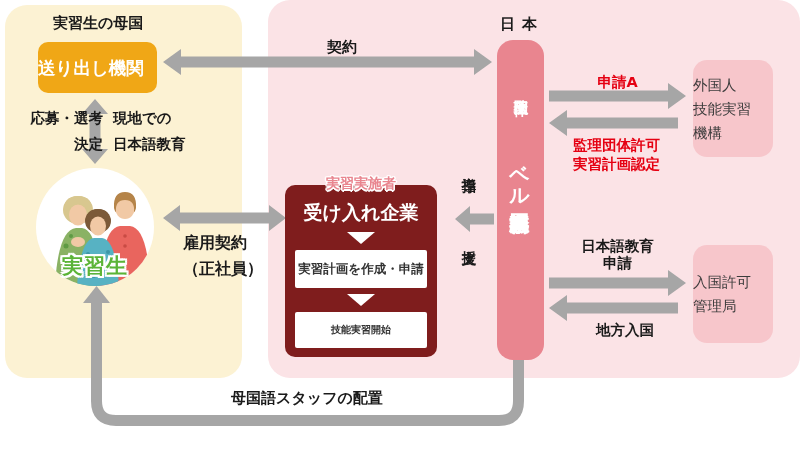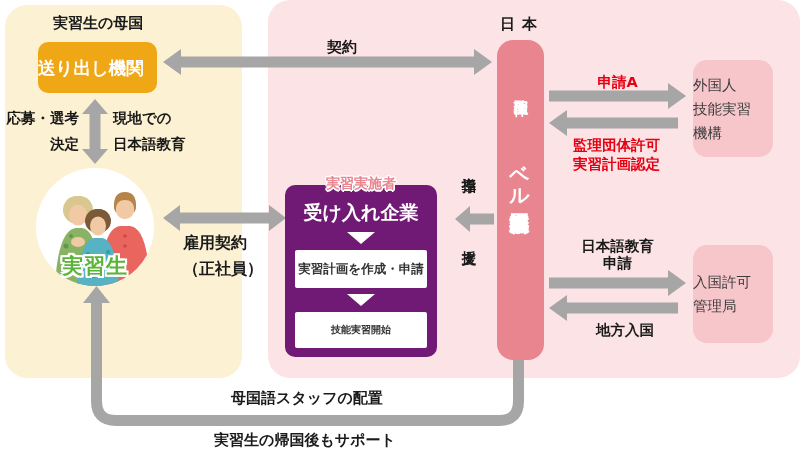--- a/index.html
+++ b/index.html
@@ -13,21 +13,21 @@
   .right{text-align:right;}
   .red{color:#e50012;}
   .org-box{position:absolute;left:38px;top:42px;width:119px;height:51px;background:#f0a716;
            border-radius:10px;display:flex;align-items:center;justify-content:flex-start;
            color:#fff;font-weight:bold;font-size:17.5px;}
   .vbar{position:absolute;left:497px;top:40px;width:47px;height:320px;background:#e9858f;border-radius:16px;}
   .vtext{position:absolute;left:50%;transform:translateX(-50%);writing-mode:vertical-rl;
          text-orientation:upright;color:#fff;font-weight:bold;white-space:nowrap;}
   .vlabel{position:absolute;writing-mode:vertical-rl;text-orientation:upright;
           font-weight:bold;font-size:14.5px;color:#1a1a1a;}
-  .impl-box{position:absolute;left:285px;top:185px;width:152px;height:172px;background:#701a75;
+  .impl-box{position:absolute;left:285px;top:185px;width:152px;height:172px;background:#7f1d1d;
             border-radius:10px;}
   .impl-tab{position:absolute;top:-10px;left:0;right:0;text-align:center;font-weight:bold;
             font-size:14px;color:#e9858f;
             text-shadow:-1px -1px 0 #fff,1px -1px 0 #fff,-1px 1px 0 #fff,1px 1px 0 #fff,
                         0 -1.5px 0 #fff,0 1.5px 0 #fff,-1.5px 0 0 #fff,1.5px 0 0 #fff;}
   .impl-company{margin-top:15px;text-align:center;color:#fff;font-weight:bold;font-size:19px;}
   .tri{width:0;height:0;border-left:14px solid transparent;border-right:14px solid transparent;
        border-top:12px solid #fff;margin:6px auto 6px auto;}
   .step{background:#fff;margin:0 10px;border-radius:2px;text-align:center;font-weight:bold;
         color:#333;display:flex;align-items:center;justify-content:center;}
@@ -69,21 +69,21 @@
       <polygon points="96.5,286 110,303 83,303"></polygon>
     </g>
   </svg>
 
   <div class="t lay2" style="left:53px;top:14px;font-size:15px;">実習生の母国</div>
 
   <div class="org-box lay2">
     <span>送り出し機関</span>
   </div>
 
-  <div class="t right lay2" style="left:6px;top:105px;width:73px;line-height:26px;">
+  <div class="t right lay2" style="left:6px;top:105px;width:73px;line-height:26px;padding-left:24px;">
     <div>応募・選考</div>
     <div>決定</div>
   </div>
   <div class="t lay2" style="left:113px;top:105px;line-height:26px;">
     <div>現地での</div>
     <div>日本語教育</div>
   </div>
 
   <div class="circle lay2">
     <svg width="118" height="118" viewBox="0 0 118 118">
@@ -159,15 +159,14 @@
     <div>日本語教育</div>
     <div>申請</div>
   </div>
   <div class="gov-box gov-imm lay2">
     <div>入国許可</div>
     <div>管理局</div>
   </div>
   <div class="t center lay2" style="left:560px;top:321px;width:130px;">地方入国</div>
 
   <div class="t center lay2" style="left:157px;top:389px;width:300px;font-size:15px;">母国語スタッフの配置</div>
-  <div class="t center lay2" style="left:155px;top:431px;width:300px;font-size:15px;">実習生の帰国後もサポート</div>
 
 </div>
 
 </body></html>

